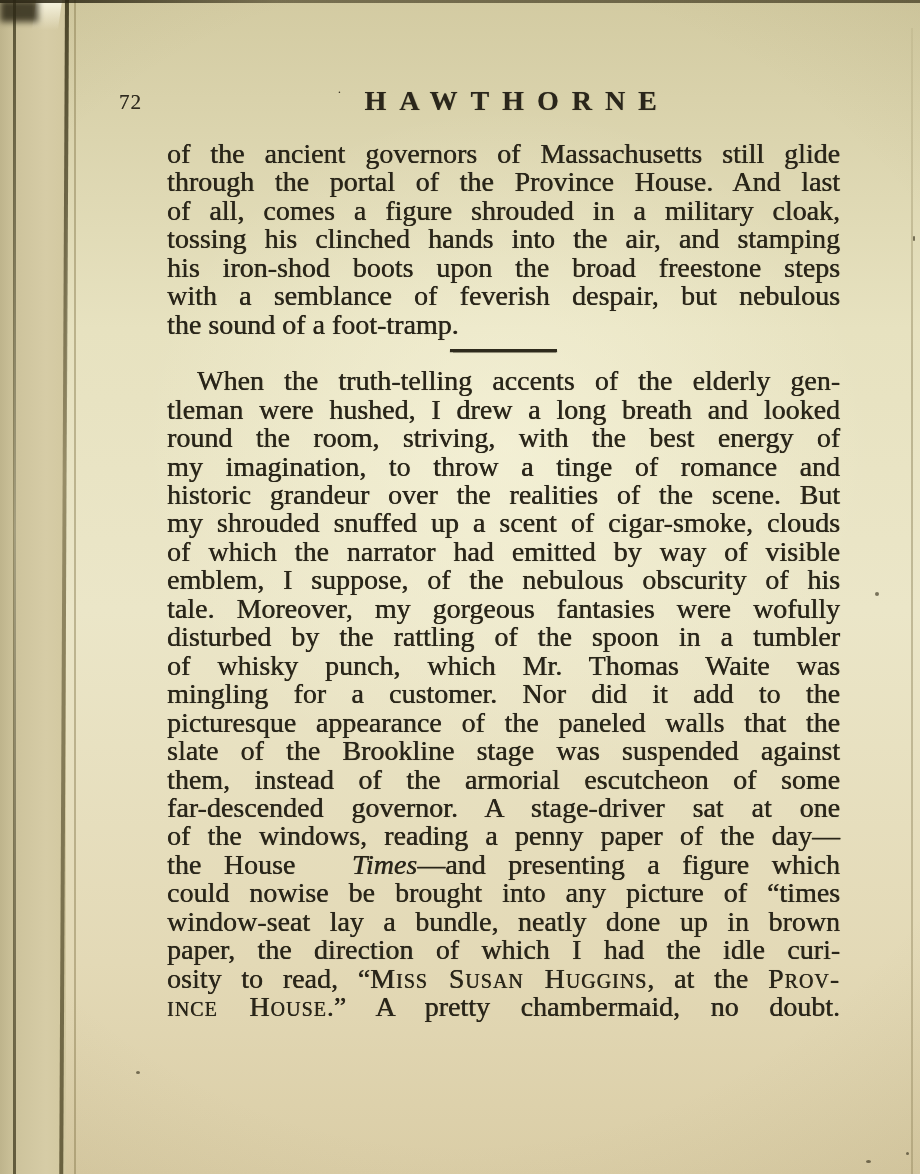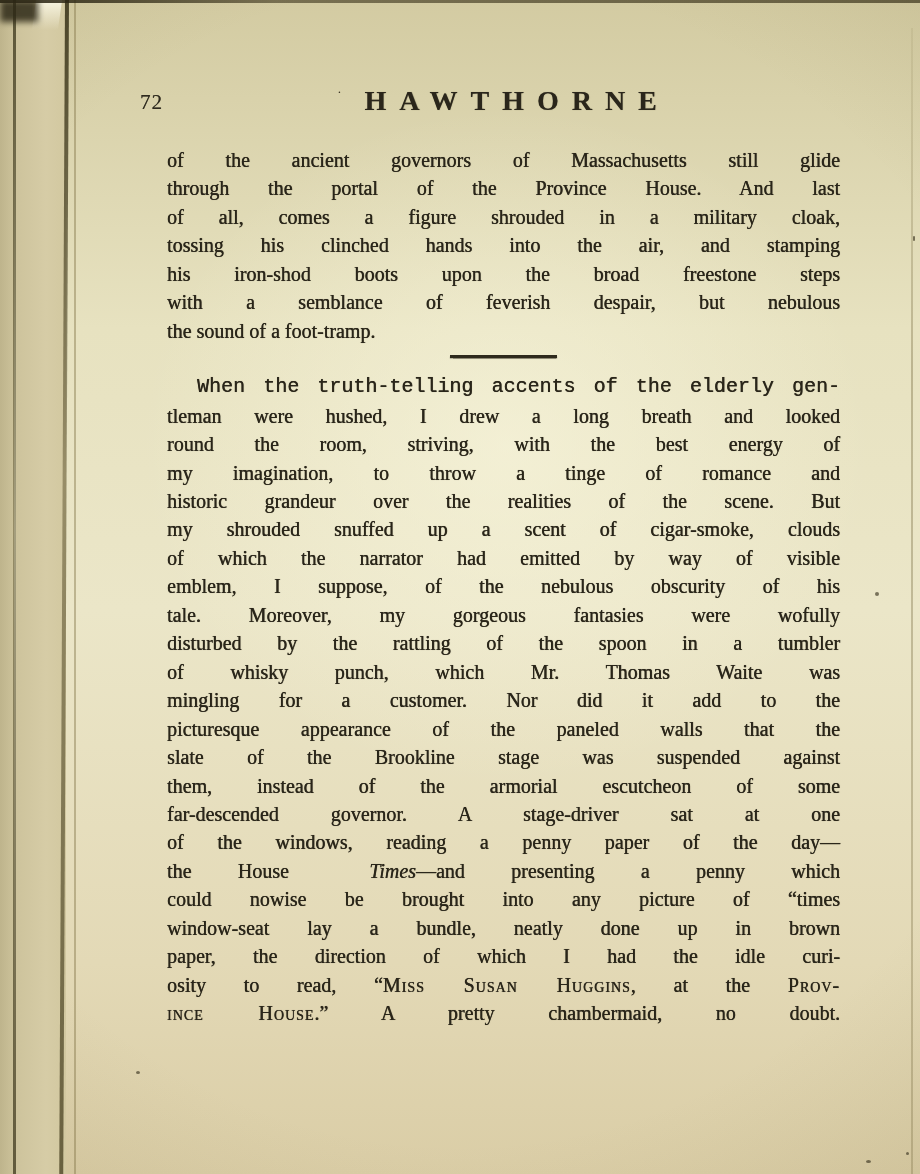--- a/index.html
+++ b/index.html
@@ -45,32 +45,32 @@
   .speck { position:absolute; background: rgba(58,52,32,0.65); border-radius: 50%; }
   .speck.s1 { left:875px; top:592px; width:4px; height:4px; }
   .speck.s2 { left:136px; top:1071px; width:4px; height:3px; }
   .speck.s3 { left:913px; top:236px; width:2px; height:5px; border-radius:1px; }
   .speck.s4 { left:866px; top:1160px; width:5px; height:3px; }
   .speck.s5 { left:906px; top:1152px; width:3px; height:3px; }
 
   
   .running-head { position:absolute; left:167px; top:84px; width:673px; text-align:center;
     color:#2a261b; }
-  .page-number { position:absolute; left:140px; top:90px; font-size:21px; letter-spacing:1px;
+  .page-number { position:absolute; left:119px; top:90px; font-size:21px; letter-spacing:1px;
     color:#2e2a1e; text-shadow: 0.3px 0.3px 0.6px rgba(42,38,26,0.6); }
   .title-mark { font-size:13px; vertical-align:14px; margin-right:10px; color:#3a3424; }
   .page-title { font-size:28px; font-weight:bold; letter-spacing:13px; padding-left:13px;
     text-shadow: 0.3px 0.3px 0.7px rgba(42,38,26,0.55); }
 
-  .text-block { position:absolute; left:167px; top:146px; width:673px;
-    font-size:20px; line-height:28.45px; color:#292519;
+  .text-block { position:absolute; left:167px; top:140px; width:673px;
+    font-size:28px; line-height:28.45px; color:#292519;
     text-shadow: 0.35px 0 0 rgba(41,37,25,0.85), 0.3px 0.3px 0.9px rgba(41,37,25,0.35); }
   .line { text-align: justify; text-align-last: justify; }
   .line.last { text-align-last: left; }
-  .line.indent { text-indent: 30px; font-family: Liberation Mono, monospace; }
+  .line.indent { text-indent: 30px; }
   .it { font-style: italic; margin-left: 34px; }
   .sc { font-variant: small-caps; letter-spacing: 1px; margin-top: 16px; }
 
   .section-rule { width:107px; height:0; border-top:3px solid #2e2a1c; margin:10px auto 15px auto;
     box-shadow: 0 0.5px 1px rgba(46,42,28,0.5); }
 </style>
 </head>
 <body>
 
 <div class="photo">
@@ -112,21 +112,21 @@
         <div class="line"><span>emblem, I suppose, of the nebulous obscurity of his</span></div>
         <div class="line"><span>tale.  Moreover, my gorgeous fantasies were wofully</span></div>
         <div class="line"><span>disturbed by the rattling of the spoon in a tumbler</span></div>
         <div class="line"><span>of whisky punch, which Mr. Thomas Waite was</span></div>
         <div class="line"><span>mingling for a customer.  Nor did it add to the</span></div>
         <div class="line"><span>picturesque appearance of the paneled walls that the</span></div>
         <div class="line"><span>slate of the Brookline stage was suspended against</span></div>
         <div class="line"><span>them, instead of the armorial escutcheon of some</span></div>
         <div class="line"><span>far-descended governor.  A stage-driver sat at one</span></div>
         <div class="line"><span>of the windows, reading a penny paper of the day—</span></div>
-        <div class="line"><span>the House </span><span class="it">Times</span><span>—and presenting a penny which</span></div>
+        <div class="line"><span>the House </span><span class="it">Times</span><span>—and presenting a figure which</span></div>
         <div class="line"><span>could nowise be brought into any picture of “times</span></div>
         <div class="line"><span>window-seat lay a bundle, neatly done up in brown</span></div>
         <div class="line"><span>paper, the direction of which I had the idle curi-</span></div>
         <div class="line"><span>osity to read, “</span><span class="sc">Miss Susan Huggins</span><span>, at the </span><span class="sc">Prov-</span></div>
         <div class="line"><span class="sc">ince House</span><span>.”  A pretty chambermaid, no doubt.</span></div>
       </div>
   </div>
 
   <span class="speck s1"></span>
   <span class="speck s2"></span>

